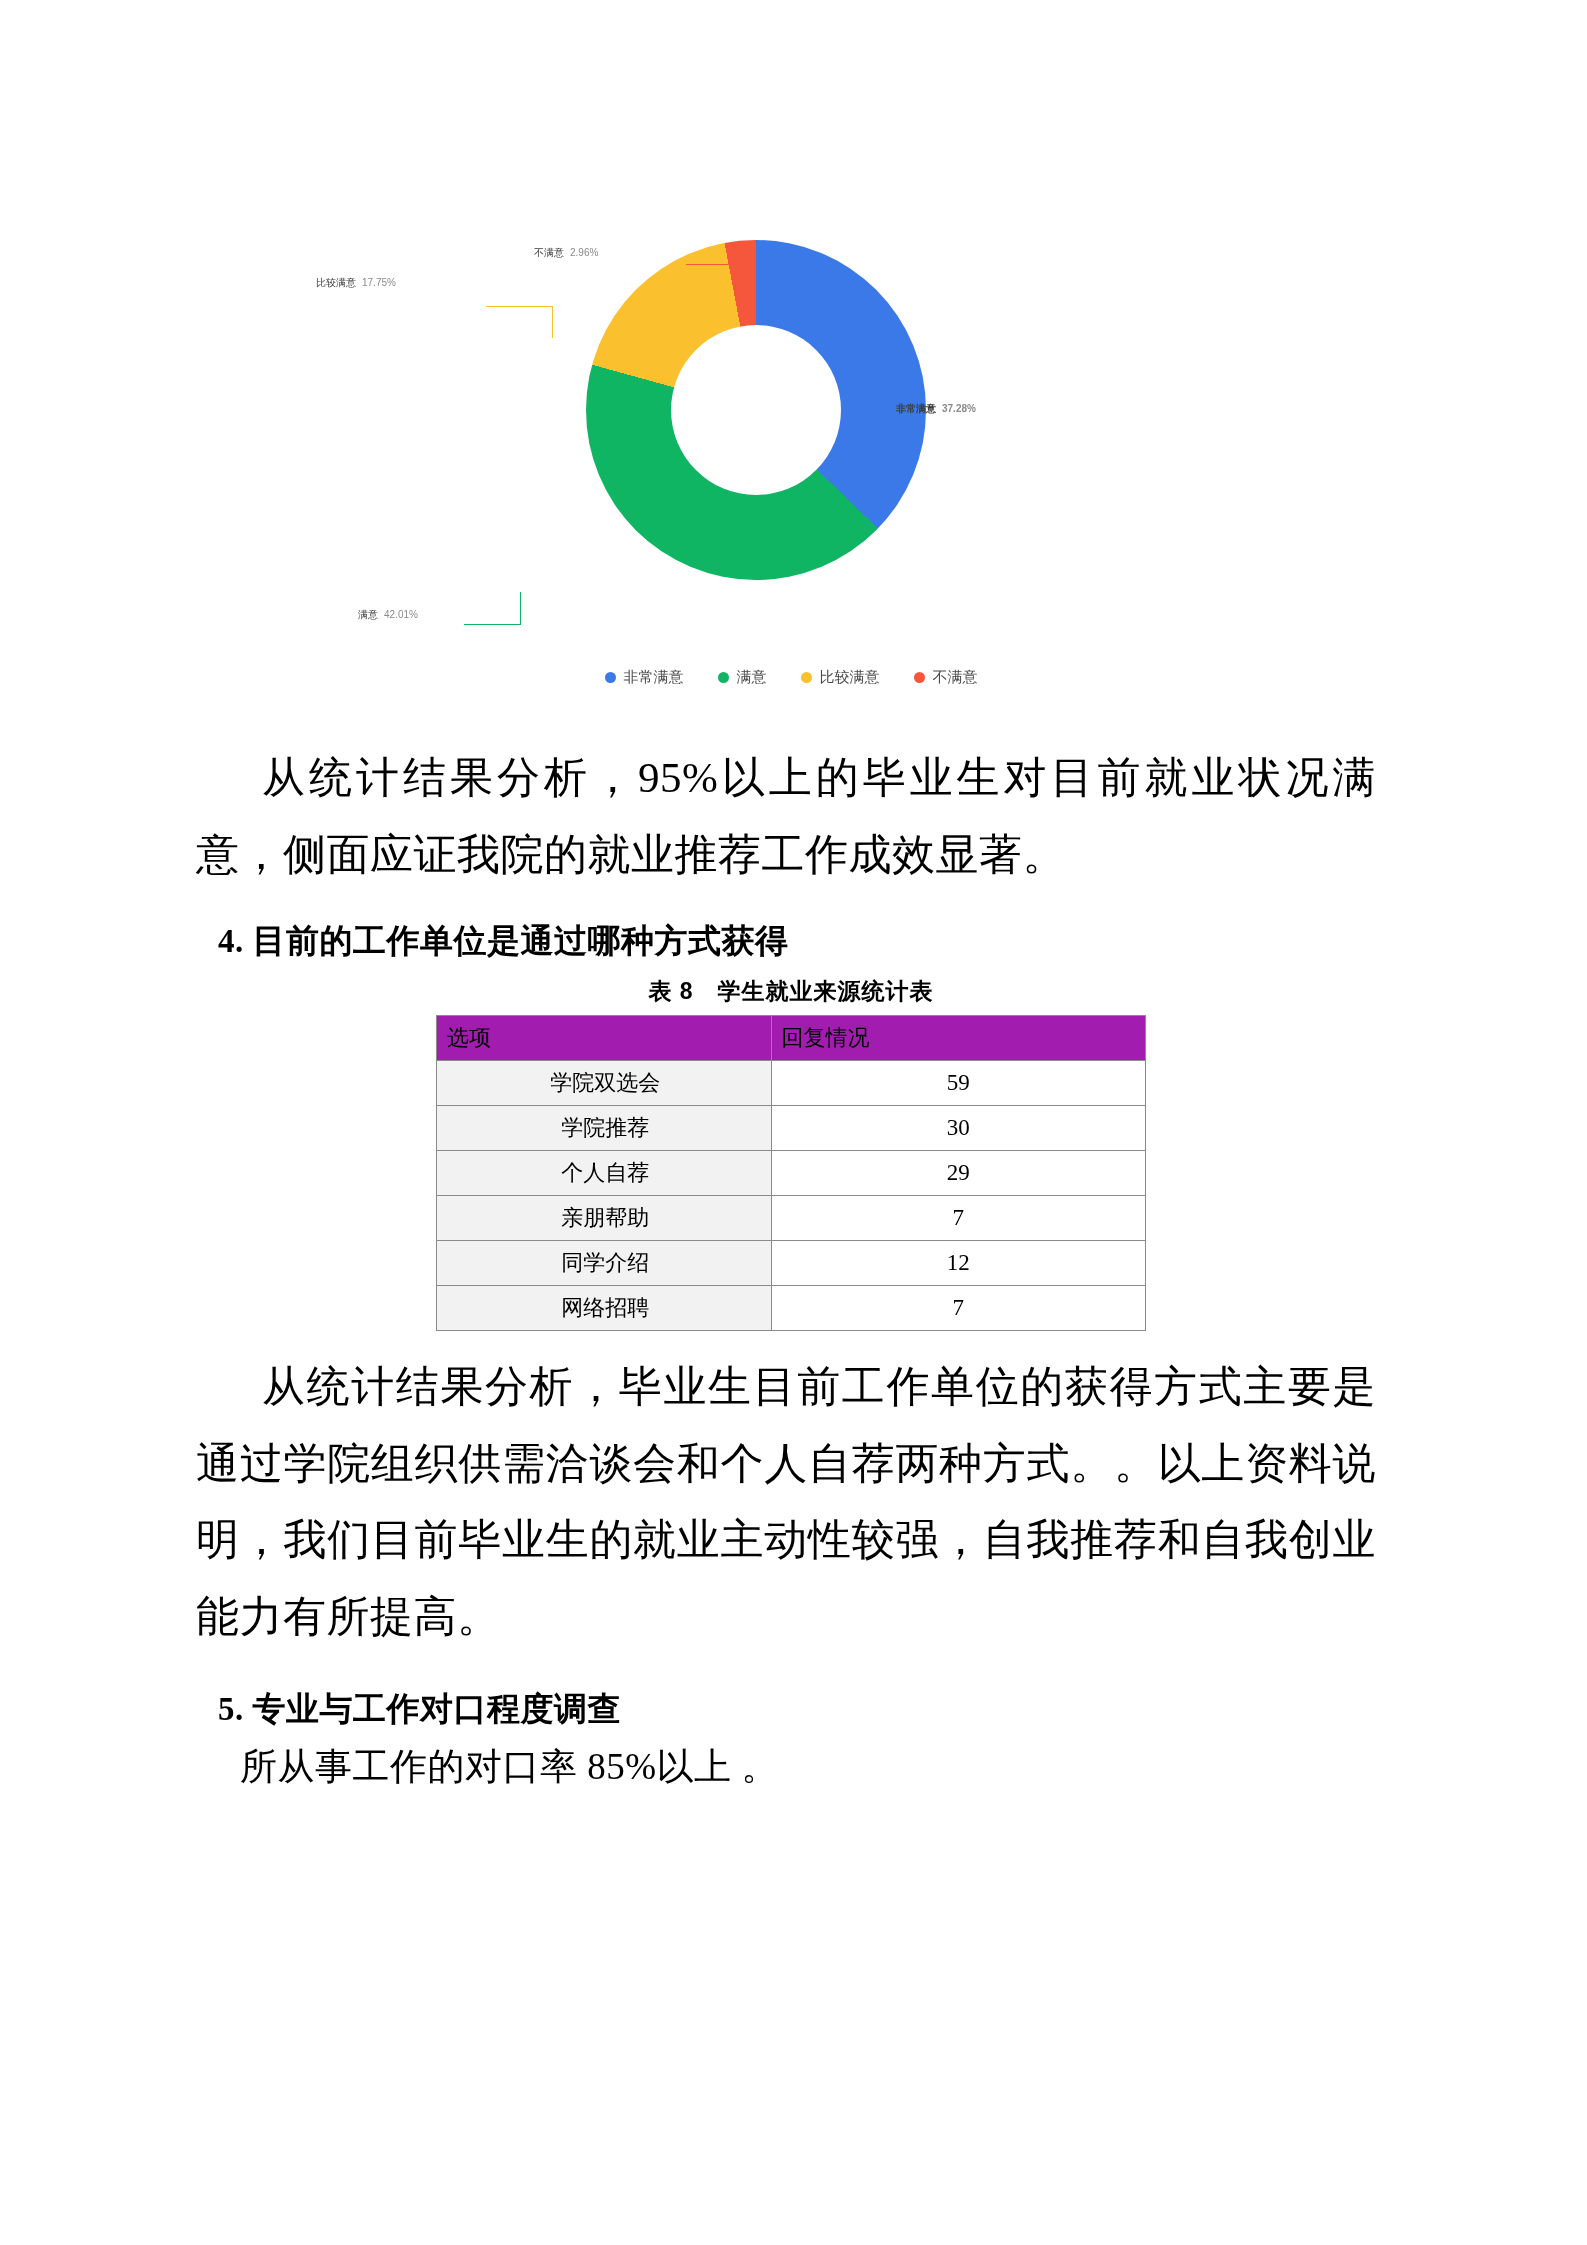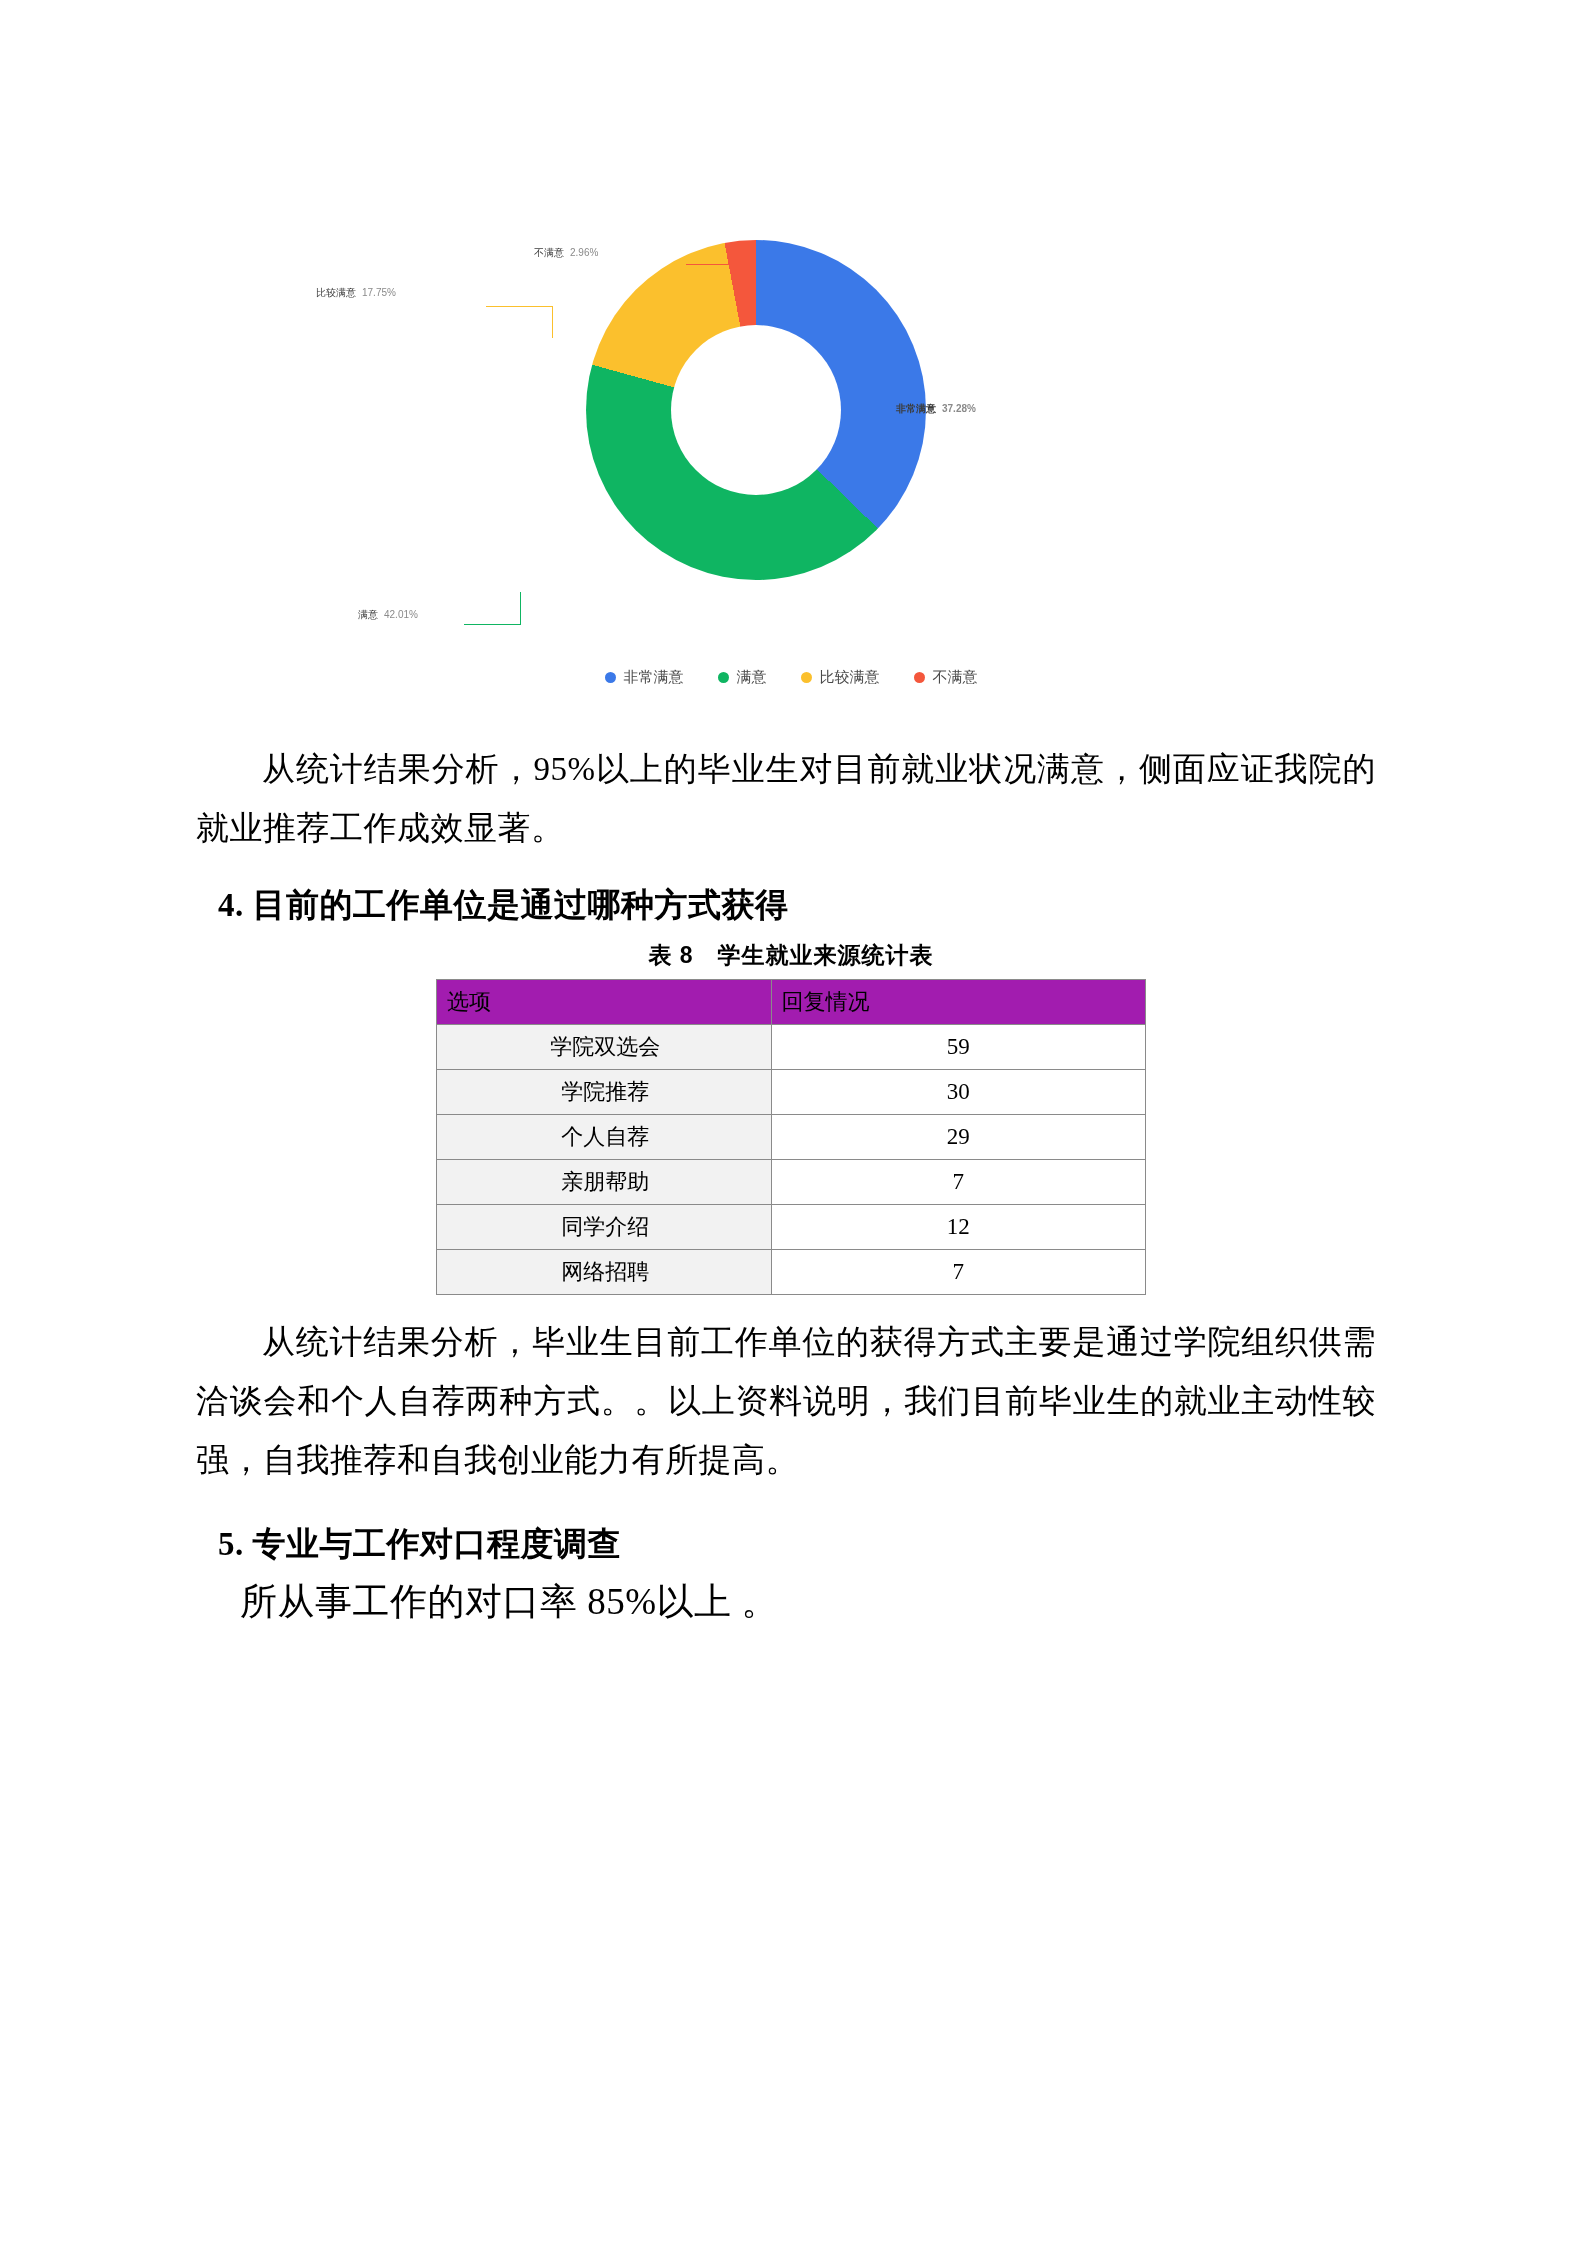--- a/index.html
+++ b/index.html
@@ -91,21 +91,21 @@
     color: #4a4a4a;
   }
   .legend-item { display: flex; align-items: center; gap: 8px; }
   .legend-dot {
     width: 11px; height: 11px; border-radius: 50%;
     display: inline-block;
   }
 
   
   p.para {
-    font-size: 33px;
+    font-size: 43px;
     line-height: 1.78;
     margin: 0 10px 10px 0;
     text-align: justify;
     letter-spacing: 0.5px;
   }
   p.para.indent { text-indent: 66px; }
 
   h3.heading {
     font-size: 33px;
     font-weight: bold;
@@ -177,21 +177,21 @@
         <div class="donut" id="donut-ring" style="background: conic-gradient(rgb(59, 121, 232) 0deg, rgb(59, 121, 232) 134.208deg, rgb(15, 181, 98) 134.208deg, rgb(15, 181, 98) 285.444deg, rgb(251, 192, 45) 285.444deg, rgb(251, 192, 45) 349.344deg, rgb(244, 87, 60) 349.344deg, rgb(244, 87, 60) 360deg);"></div>
         <div class="donut-hole"></div>
       </div>
 
       <div class="lbl" style="left:338px; top:66px;">
         <span class="nm">不满意</span><span class="pc">2.96%</span>
       </div>
       <div class="leader-d" style="left:545px; top:84px; height:42px; background:#f4573c;"></div>
       <div class="leader-h" style="left:490px; top:84px; width:56px; background:#f4573c;"></div>
 
-      <div class="lbl" style="left:120px; top:106px;">
+      <div class="lbl" style="left:120px; top:96px;">
         <span class="nm">比较满意</span><span class="pc">17.75%</span>
       </div>
       <div class="leader-h" style="left:290px; top:126px; width:66px; background:#fbc02d;"></div>
       <div class="leader-d" style="left:356px; top:126px; height:32px; background:#fbc02d;"></div>
 
       <div class="lbl" style="left:700px; top:222px;font-weight:bold;">
         <span class="nm">非常满意</span><span class="pc">37.28%</span>
       </div>
       <div class="leader-h" style="left:660px; top:238px; width:40px; background:#3b79e8;"></div>
       <div class="leader-d" style="left:660px; top:238px; height:26px; background:#3b79e8;"></div>

